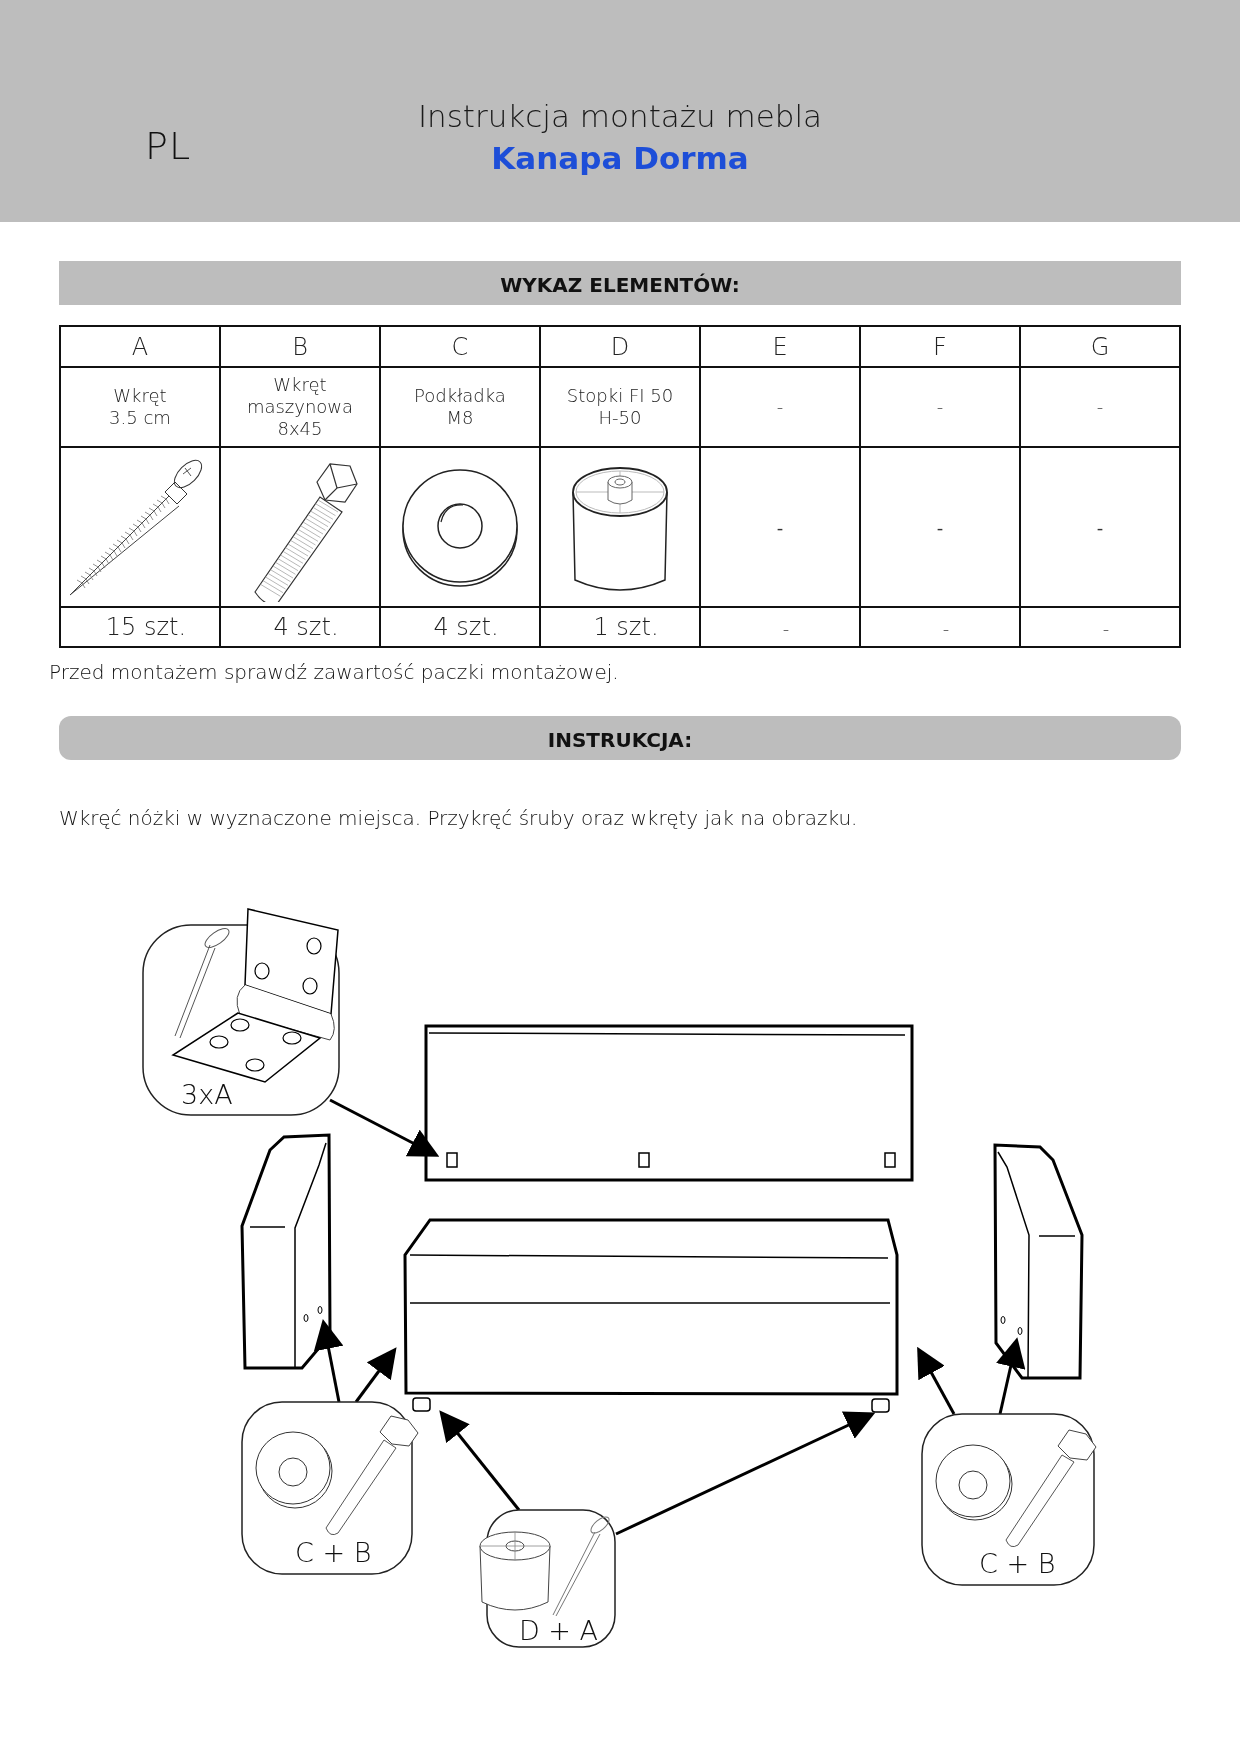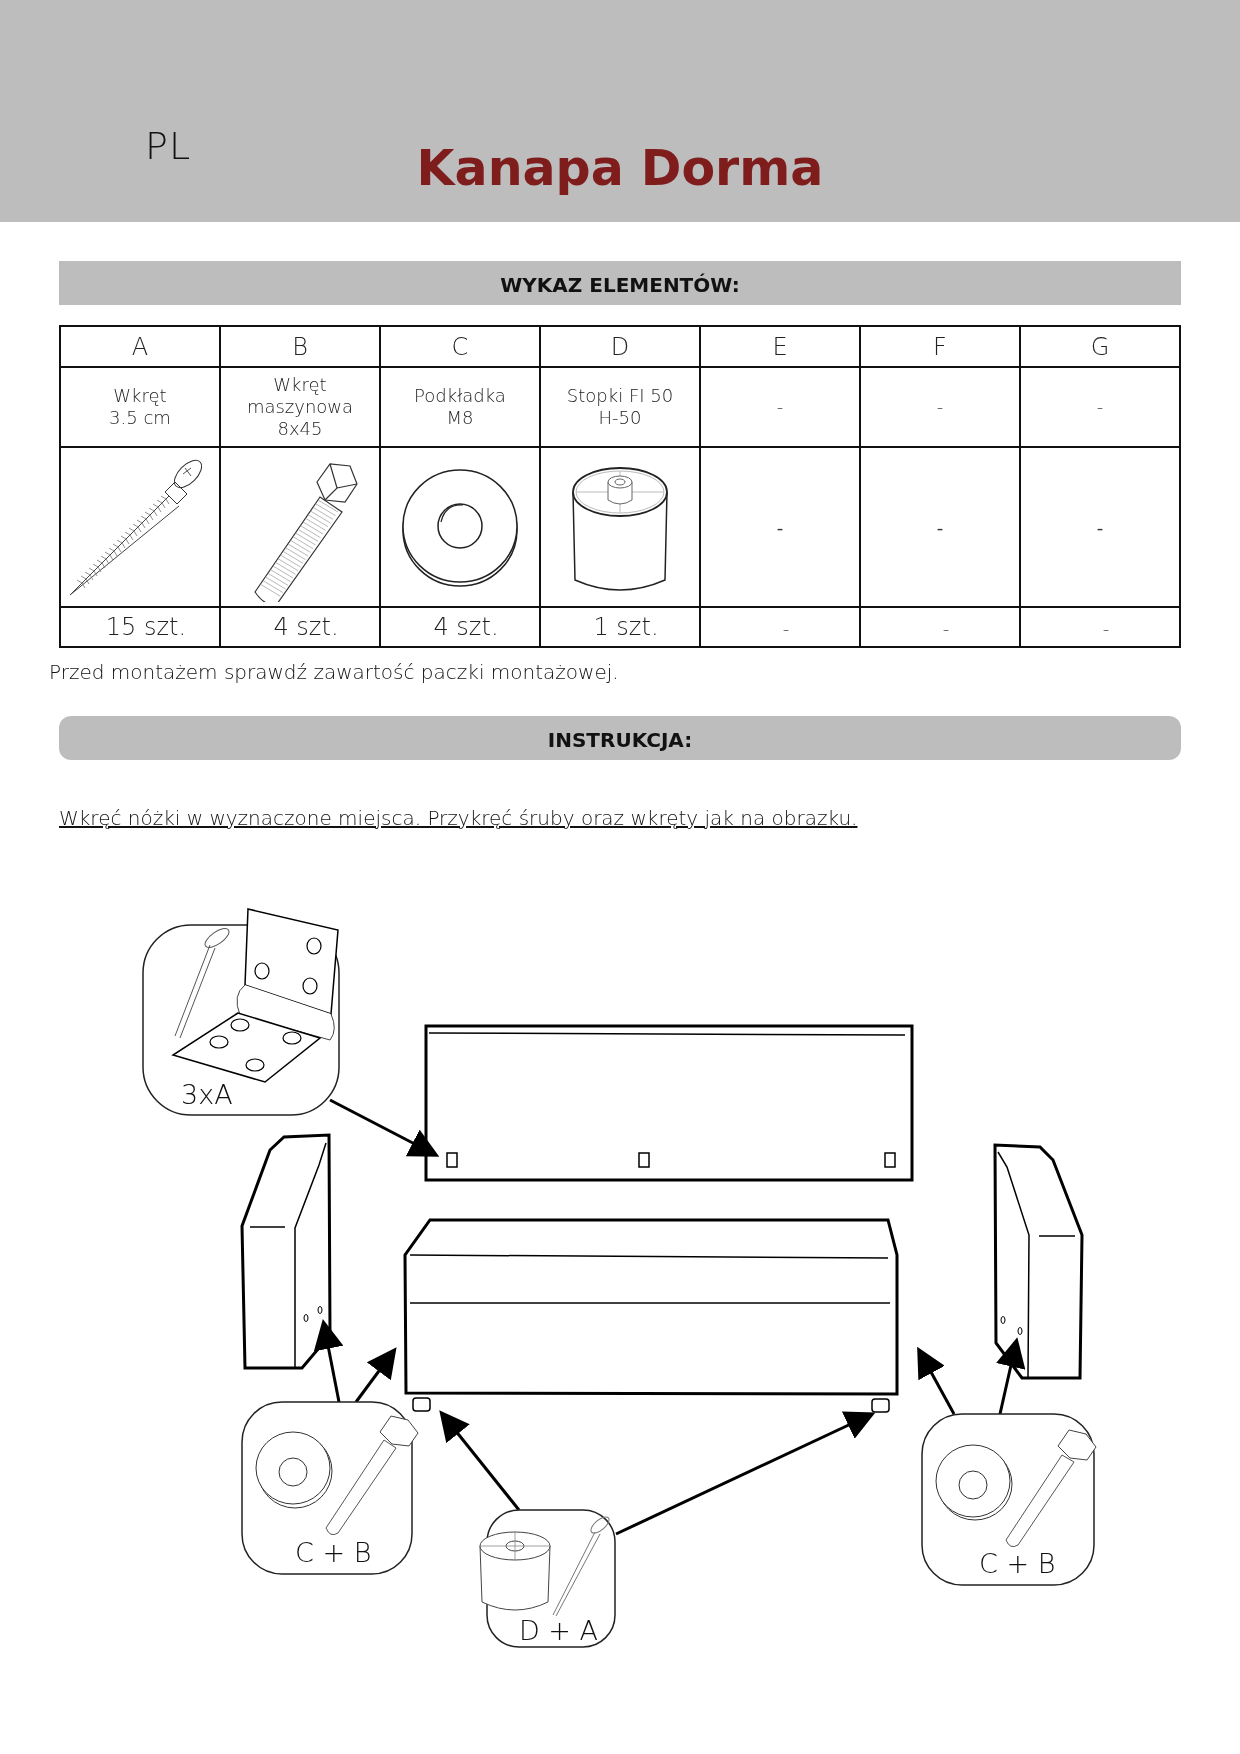--- a/index.html
+++ b/index.html
@@ -2,46 +2,47 @@
 <html><head>
 <meta charset="utf-8">
 <style>
   * { box-sizing: border-box; margin: 0; padding: 0; }
   html, body { width: 1240px; height: 1754px; background: #ffffff; overflow: hidden; }
   body { position: relative; font-family: "DejaVu Sans", "Liberation Sans", sans-serif; color: #111; }
 
   .header { position: absolute; left: 0; top: 0; width: 1240px; height: 222px; background: #bdbdbd; }
   .lang { position: absolute; left: 115px; top: 124px; font-size: 38px; font-weight: 300; color: #111; letter-spacing: 1px; margin-left: 30px; }
   .subtitle { position: absolute; left: 0; width: 1240px; text-align: center; top: 98px; font-size: 31px; font-weight: 300; color: #1a1a1a; }
-  .title { position: absolute; left: 0; width: 1240px; text-align: center; top: 140px; font-size: 49px; font-weight: 700; color: #7f1d1d; }
+  .title { position: absolute; left: 0; width: 1240px; text-align: center; top: 140px; font-size: 31px; font-weight: 700; color: #1d4ed8; }
 
   .section-bar { position: absolute; left: 59px; width: 1122px; height: 44px; background: #bdbdbd; text-align: center; font-weight: 700; font-size: 20px; line-height: 48px; color: #111; }
   .bar1 { top: 261px; }
   .bar2 { top: 716px; border-radius: 12px; }
 
   table.parts { position: absolute; left: 59px; top: 325px; width: 1122px; border-collapse: collapse; table-layout: fixed; }
   table.parts td { border: 2.5px solid #111; text-align: center; vertical-align: middle; color: #222; }
   tr.r-letter td { height: 41px; font-size: 24px; font-weight: 300; }
   tr.r-name td { height: 80px; font-size: 18px; line-height: 22px; font-weight: 300; }
   tr.r-img td { height: 160px; font-size: 18px; }
   tr.r-qty td { height: 40px; font-size: 24px; font-weight: 300; padding-left: 12px; }
   td .dash { font-size: 18px; color: #333; }
   .part-img { display: block; margin: 0 auto; }
 
   .note { position: absolute; left: 49px; top: 660px; font-size: 20px; font-weight: 300; color: #111; }
-  .instr { position: absolute; left: 59px; top: 806px; font-size: 20px; font-weight: 300; color: #111; text-decoration: underline; }
+  .instr { position: absolute; left: 59px; top: 806px; font-size: 20px; font-weight: 300; color: #111; }
 
   svg.diagram { position: absolute; left: 0; top: 0; width: 1240px; height: 1754px; pointer-events: none; }
   .callout-label { font-family: "DejaVu Sans", "Liberation Sans", sans-serif; font-size: 27px; font-weight: 300; fill: #111; }
 </style>
 </head>
 <body>
 
 <div class="header">
   <div class="lang">PL</div>
+  <div class="subtitle">Instrukcja montażu mebla</div>
   <div class="title">Kanapa Dorma</div>
 </div>
 
 <div class="section-bar bar1">WYKAZ ELEMENTÓW:</div>
 
 <table class="parts">
   <tbody>
       <tr class="r-letter">
     <td>A</td>
     <td>B</td>

